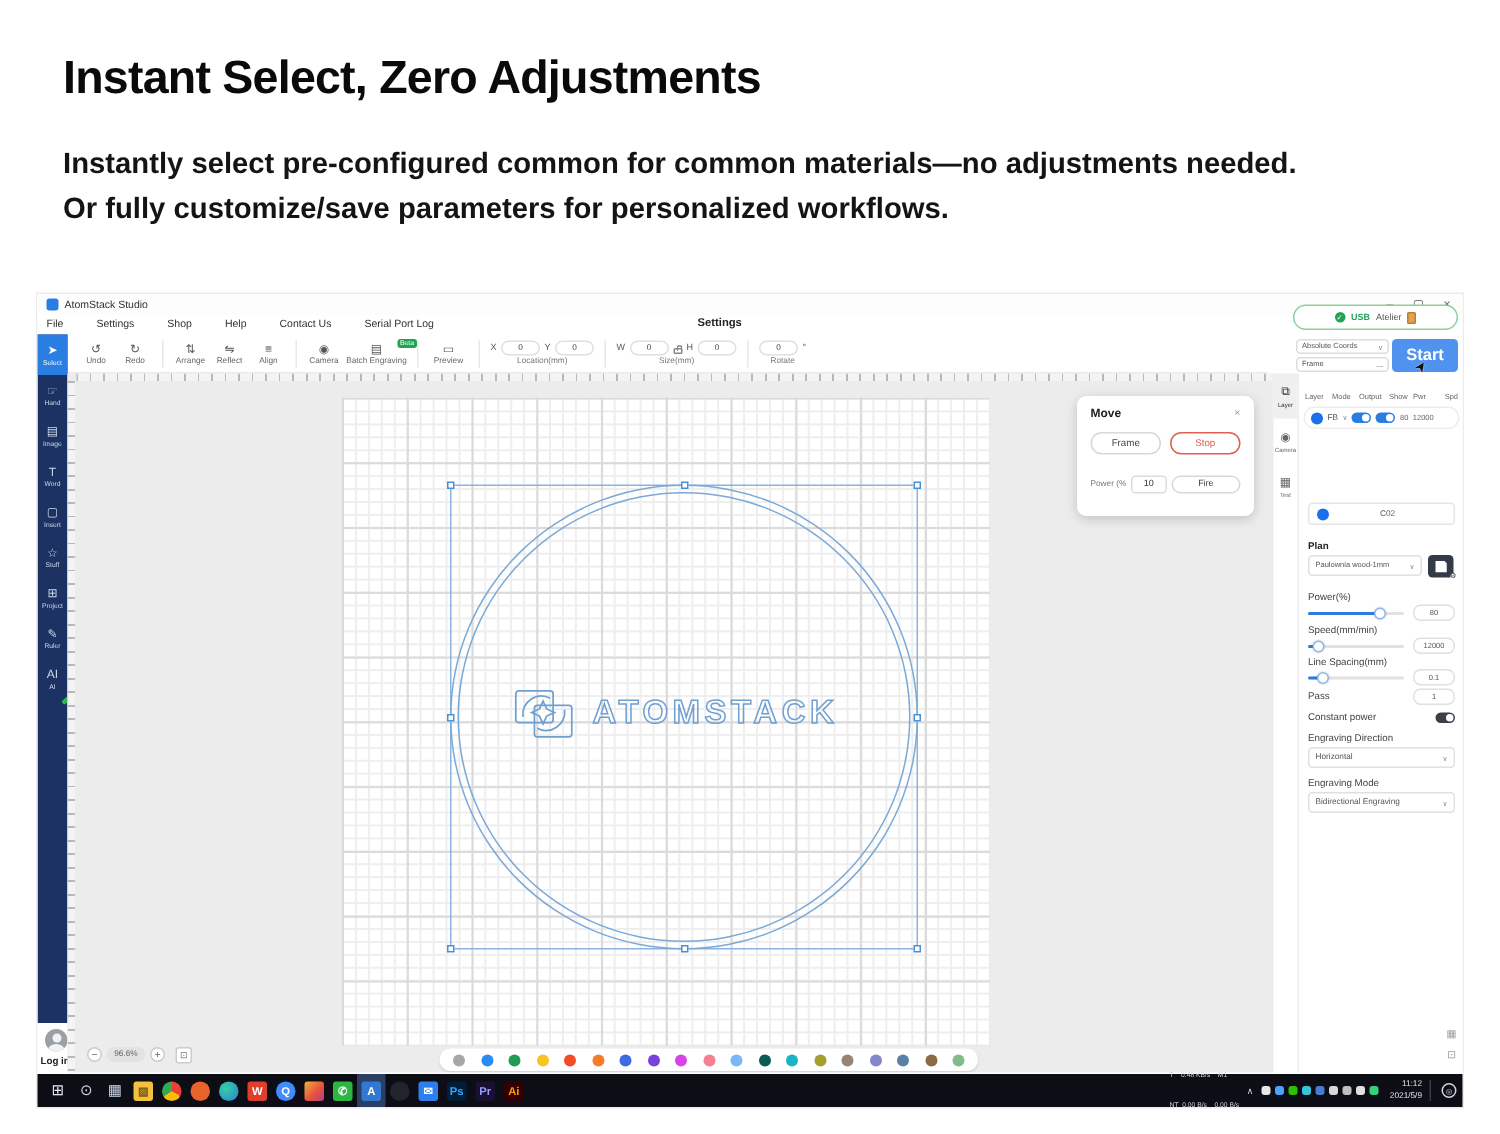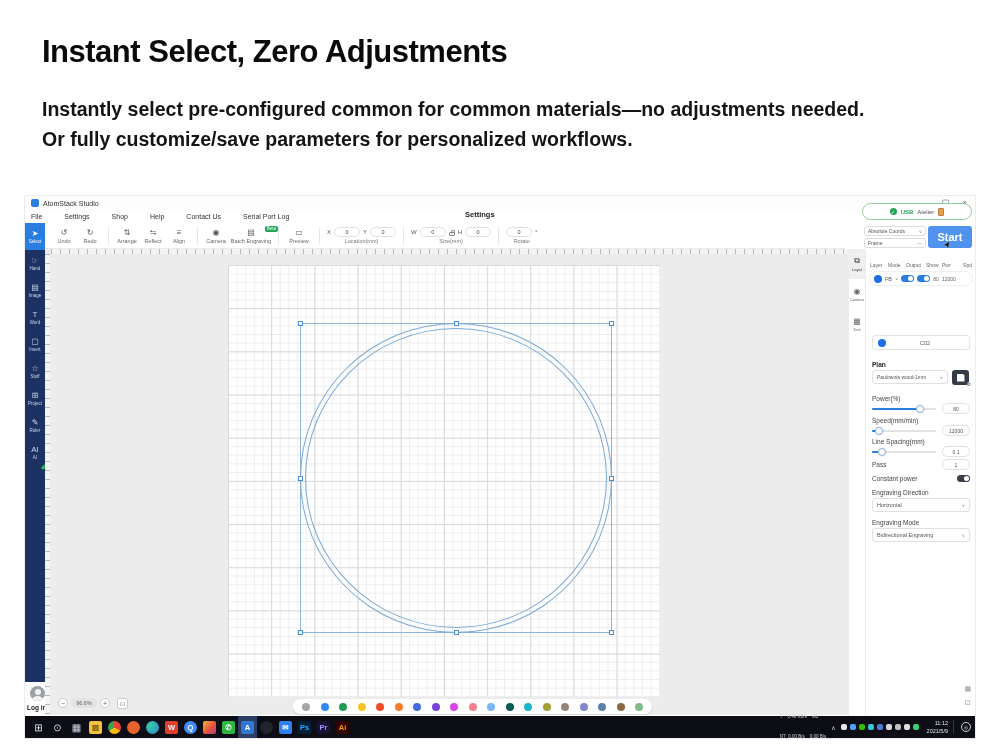--- a/index.html
+++ b/index.html
@@ -381,22 +381,49 @@
           <div class="circle c-in"></div>
           <span class="hdl" style="left:-3px;top:-3px"></span>
           <span class="hdl" style="left:calc(50% - 2.5px);top:-3px"></span>
           <span class="hdl" style="right:-3px;top:-3px"></span>
           <span class="hdl" style="left:-3px;top:calc(50% - 2.5px)"></span>
           <span class="hdl" style="right:-3px;top:calc(50% - 2.5px)"></span>
           <span class="hdl" style="left:-3px;bottom:-3px"></span>
           <span class="hdl" style="left:calc(50% - 2.5px);bottom:-3px"></span>
           <span class="hdl" style="right:-3px;bottom:-3px"></span>
         </div>
-      </div>
-
+        <div class="logo-row">
+          <svg width="44" height="44" viewBox="0 0 46 46">
+            <g fill="none" stroke="#6fa0d0" stroke-width="1.2">
+              <rect x="3" y="8" width="26" height="22" rx="2"></rect>
+              <rect x="16" y="18" width="26" height="22" rx="2"></rect>
+              <path d="M8 26 a13 13 0 0 1 19 -13"></path>
+              <path d="M37 21 a13 13 0 0 1 -19 13"></path>
+              <path d="M22 15 l2.5 5.5 L30 23 l-5.5 2.5 L22 31 l-2.5 -5.5 L14 23 l5.5 -2.5 Z"></path>
+            </g>
+          </svg>
+          <span class="logo-text">ATOMSTACK</span>
+        </div>
+      </div>
+
+      <div class="move-dlg">
+        <div class="move-hd">
+          <span class="t">Move</span>
+          <span class="x">×</span>
+        </div>
+        <div class="move-btns">
+          <div class="btn-frame">Frame</div>
+          <div class="btn-stop">Stop</div>
+        </div>
+        <div class="move-pow">
+          <span class="pl">Power (%</span>
+          <span class="pow-in">10</span>
+          <div class="btn-fire">Fire</div>
+        </div>
+      </div>
 
       <div class="zoom-pill">
         <span class="zbtn">−</span>
         <span class="zval">96.6%</span>
         <span class="zbtn">+</span>
         <span class="zfit">⊡</span>
       </div>
 
       <div class="palette">
           <span class="pal-dot" style="background: rgb(166, 166, 166);"></span>

